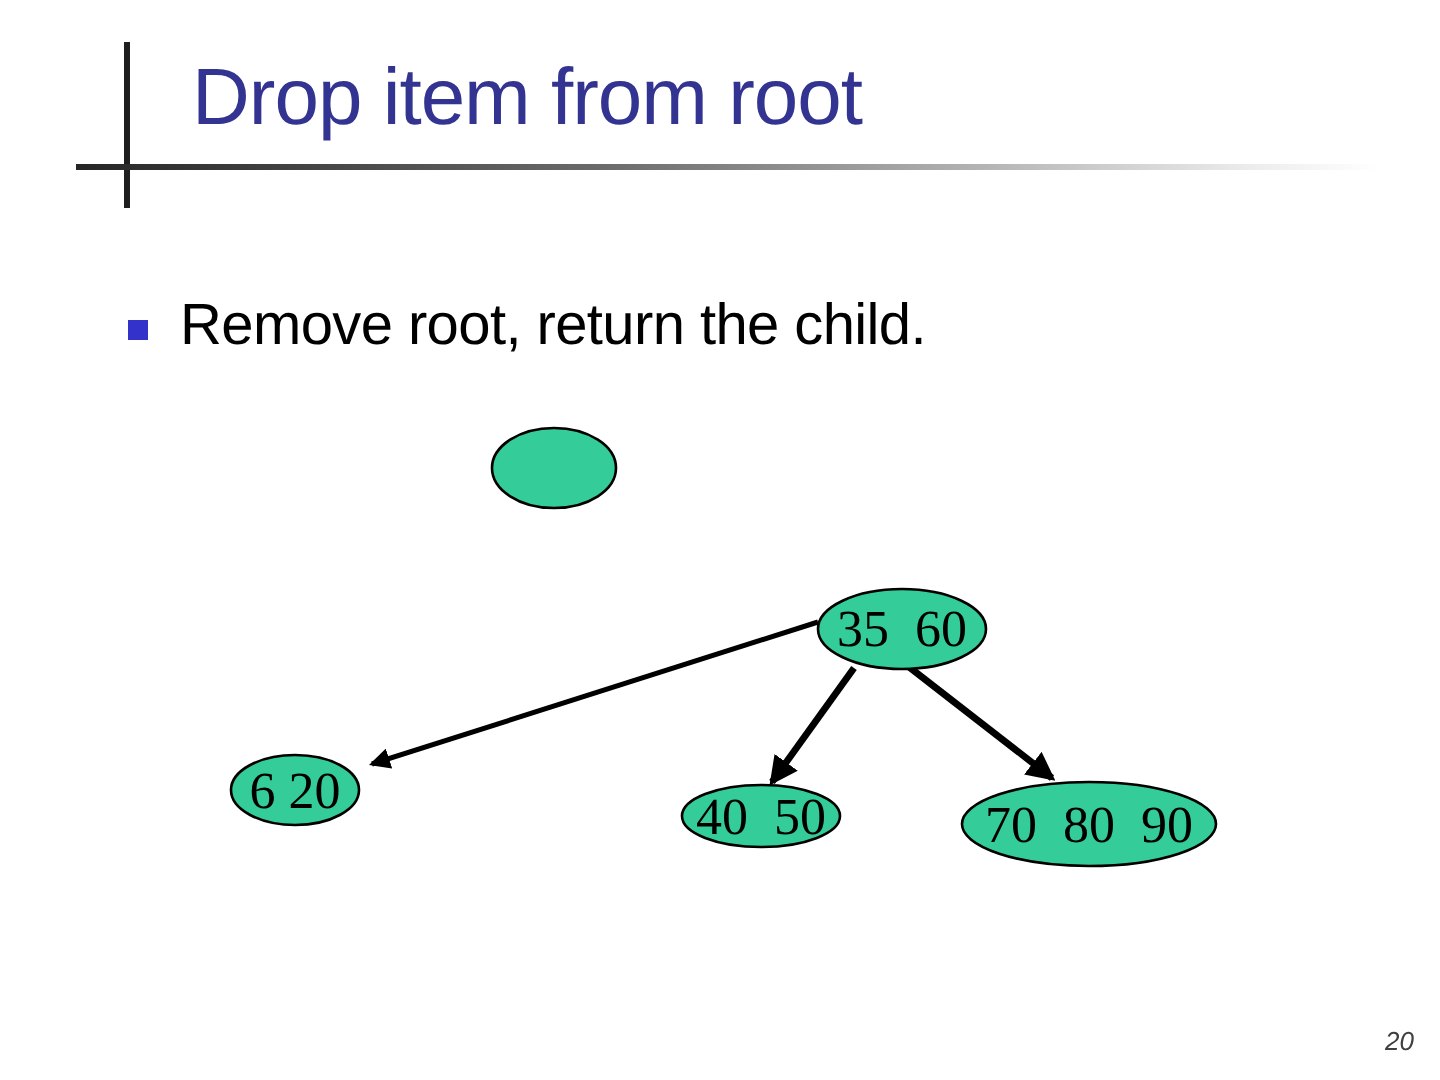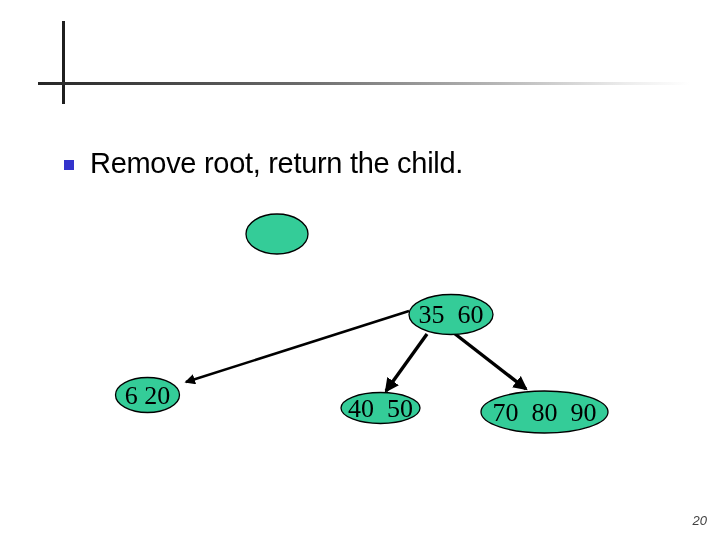--- a/index.html
+++ b/index.html
@@ -80,20 +80,21 @@
   }
 </style>
 </head>
 <body>
 
 <div class="slide">
 
   <div class="deco-vline"></div>
   <div class="deco-hline"></div>
 
+  <h1 class="title">Drop item from root</h1>
 
   <div>
     <span class="bullet-marker"></span>
     <span class="bullet-text">Remove root, return the child.</span>
   </div>
 
   <svg class="tree-svg" viewBox="0 0 720 540">
     <defs>
       <marker id="arrow" viewBox="0 0 10 10" refX="8.5" refY="5" markerWidth="4.2" markerHeight="4.2" orient="auto" markerUnits="strokeWidth">
         <path class="arrow-head" d="M 0 0 L 10 5 L 0 10 z"></path>

